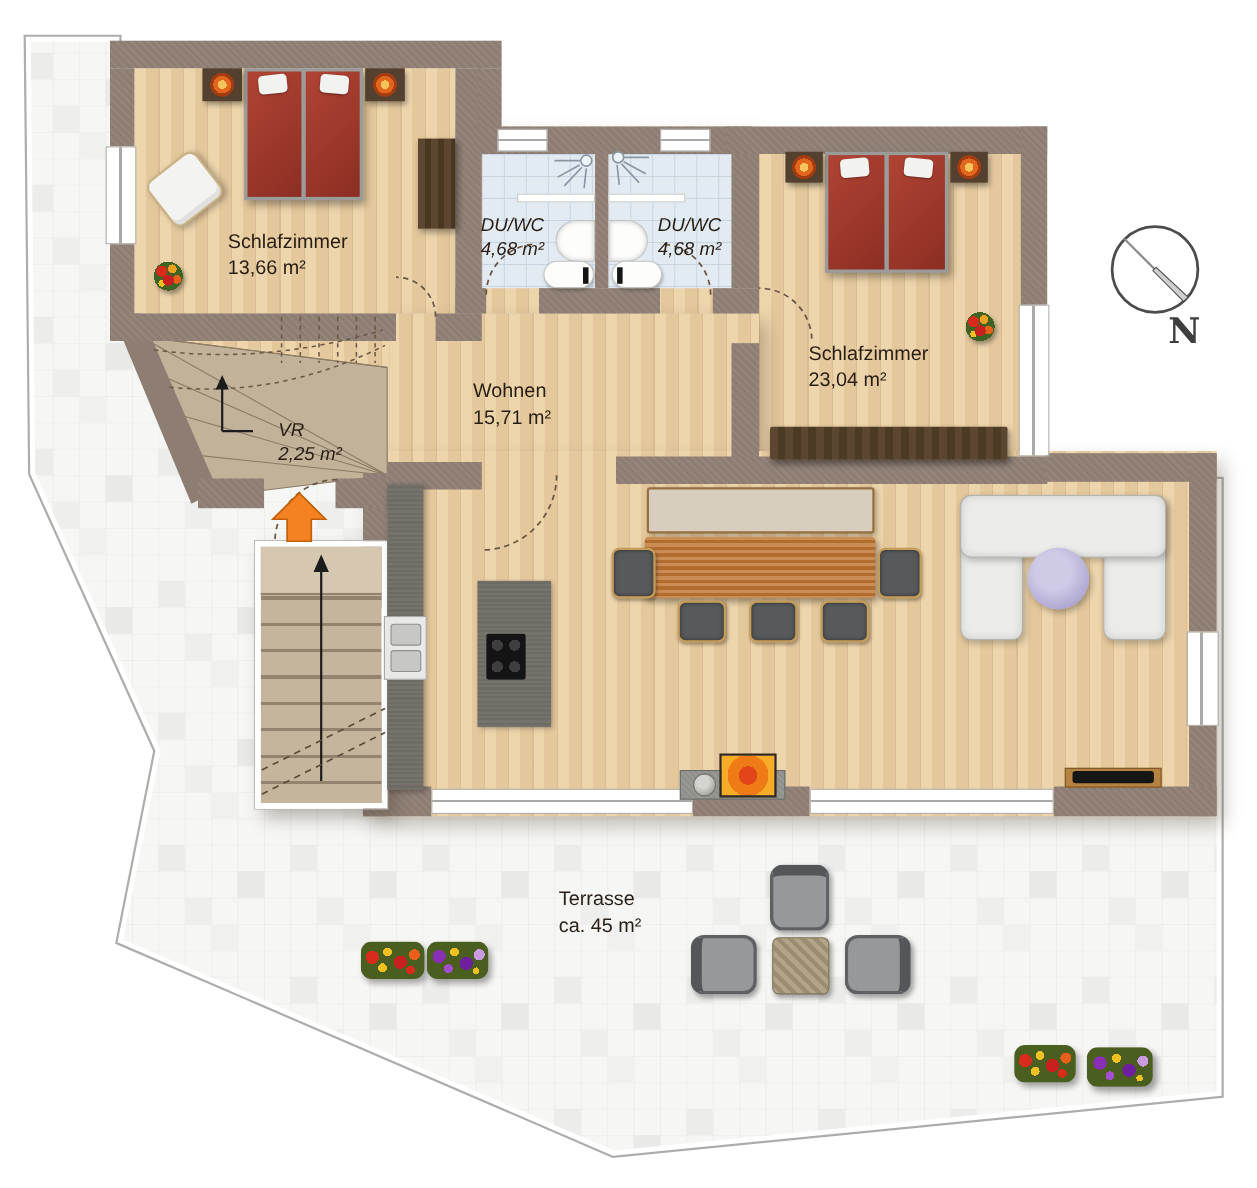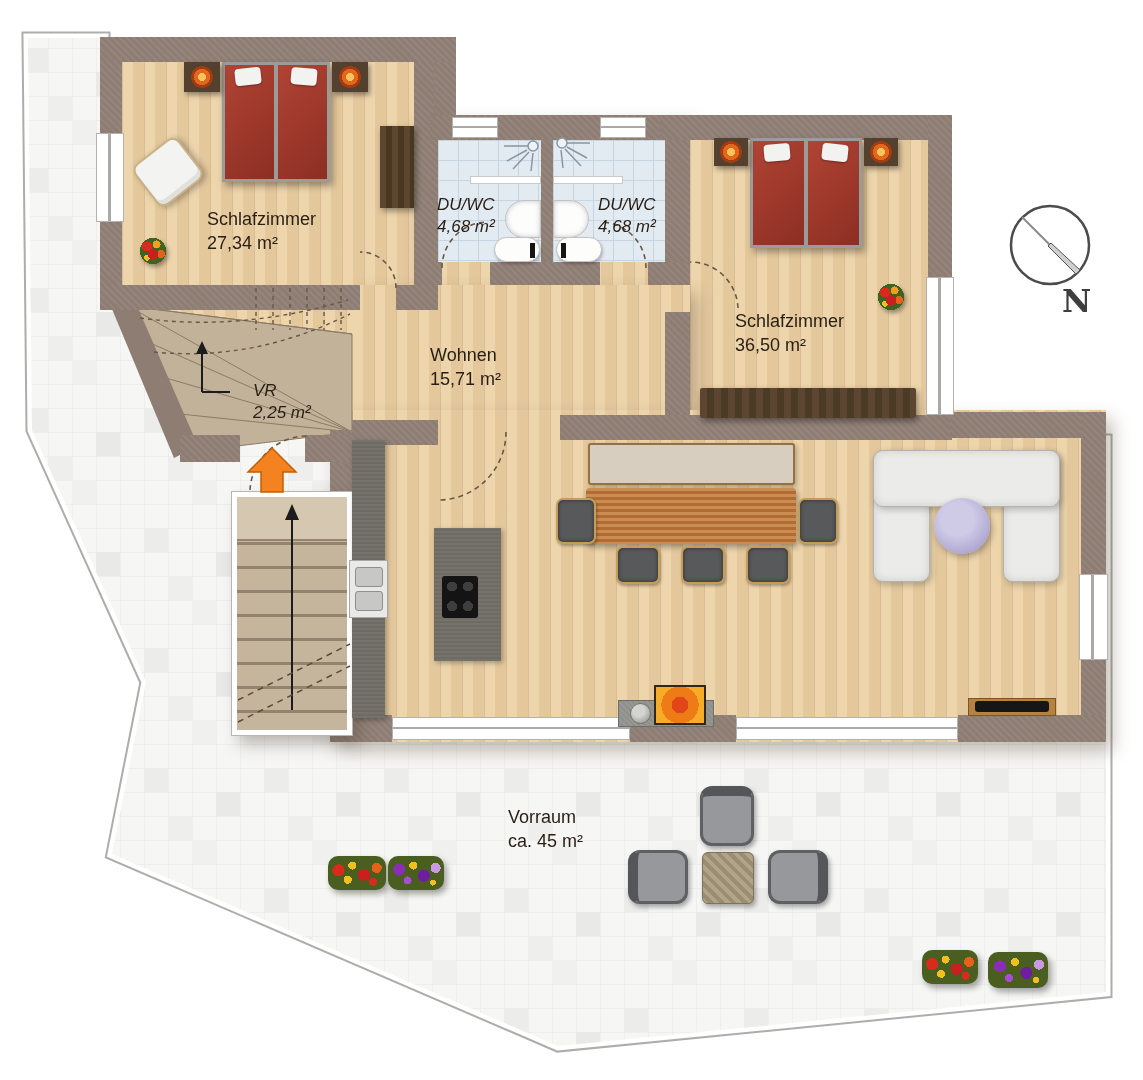--- a/index.html
+++ b/index.html
@@ -277,44 +277,44 @@
 
   <svg class="layer" width="84" height="84" style="left:1008px;top:203px;z-index:9">
     <circle cx="42" cy="42" r="39" fill="none" stroke="#4c4c4c" stroke-width="2.5"></circle>
     <line x1="14" y1="14" x2="70" y2="70" stroke="#8a8a88" stroke-width="2"></line>
     <polygon points="40,43 43,40 72,67 68,71" fill="#cfcfcd" stroke="#555555" stroke-width="1"></polygon>
   </svg>
   <div class="compassN" style="left:1062px;top:282px">N</div>
 
   <div class="room-label" style="left:207px;top:208px">
     <div>Schlafzimmer</div>
-      <div>27,34 m²</div>
+      <div>13,66 m²</div>
   </div>
   <div class="room-label md" style="left:437px;top:194px">
     <div>DU/WC</div>
       <div>4,68 m²</div>
   </div>
   <div class="room-label md" style="left:598px;top:194px">
     <div>DU/WC</div>
       <div>4,68 m²</div>
   </div>
   <div class="room-label" style="left:735px;top:310px">
     <div>Schlafzimmer</div>
-      <div>36,50 m²</div>
+      <div>23,04 m²</div>
   </div>
   <div class="room-label" style="left:430px;top:344px">
     <div>Wohnen</div>
       <div>15,71 m²</div>
   </div>
   <div class="room-label md" style="left:253px;top:380px">
     <div>VR</div>
       <div>2,25 m²</div>
   </div>
   <div class="room-label" style="left:508px;top:806px">
-    <div>Vorraum</div>
+    <div>Terrasse</div>
       <div>ca. 45 m²</div>
   </div>
 
 <div class="wall" style="left: 100px; top: 37px; width: 356px; height: 25px;"></div>
     <div class="wall" style="left: 100px; top: 62px; width: 22px; height: 71px;"></div>
     <div class="wall" style="left: 100px; top: 222px; width: 22px; height: 66px;"></div>
     <div class="wall" style="left: 100px; top: 285px; width: 260px; height: 25px;"></div>
     <div class="wall" style="left: 396px; top: 285px; width: 42px; height: 25px;"></div>
     <div class="wall" style="left: 414px; top: 62px; width: 24px; height: 223px;"></div>
     <div class="wall" style="left: 434px; top: 62px; width: 22px; height: 55px;"></div>

